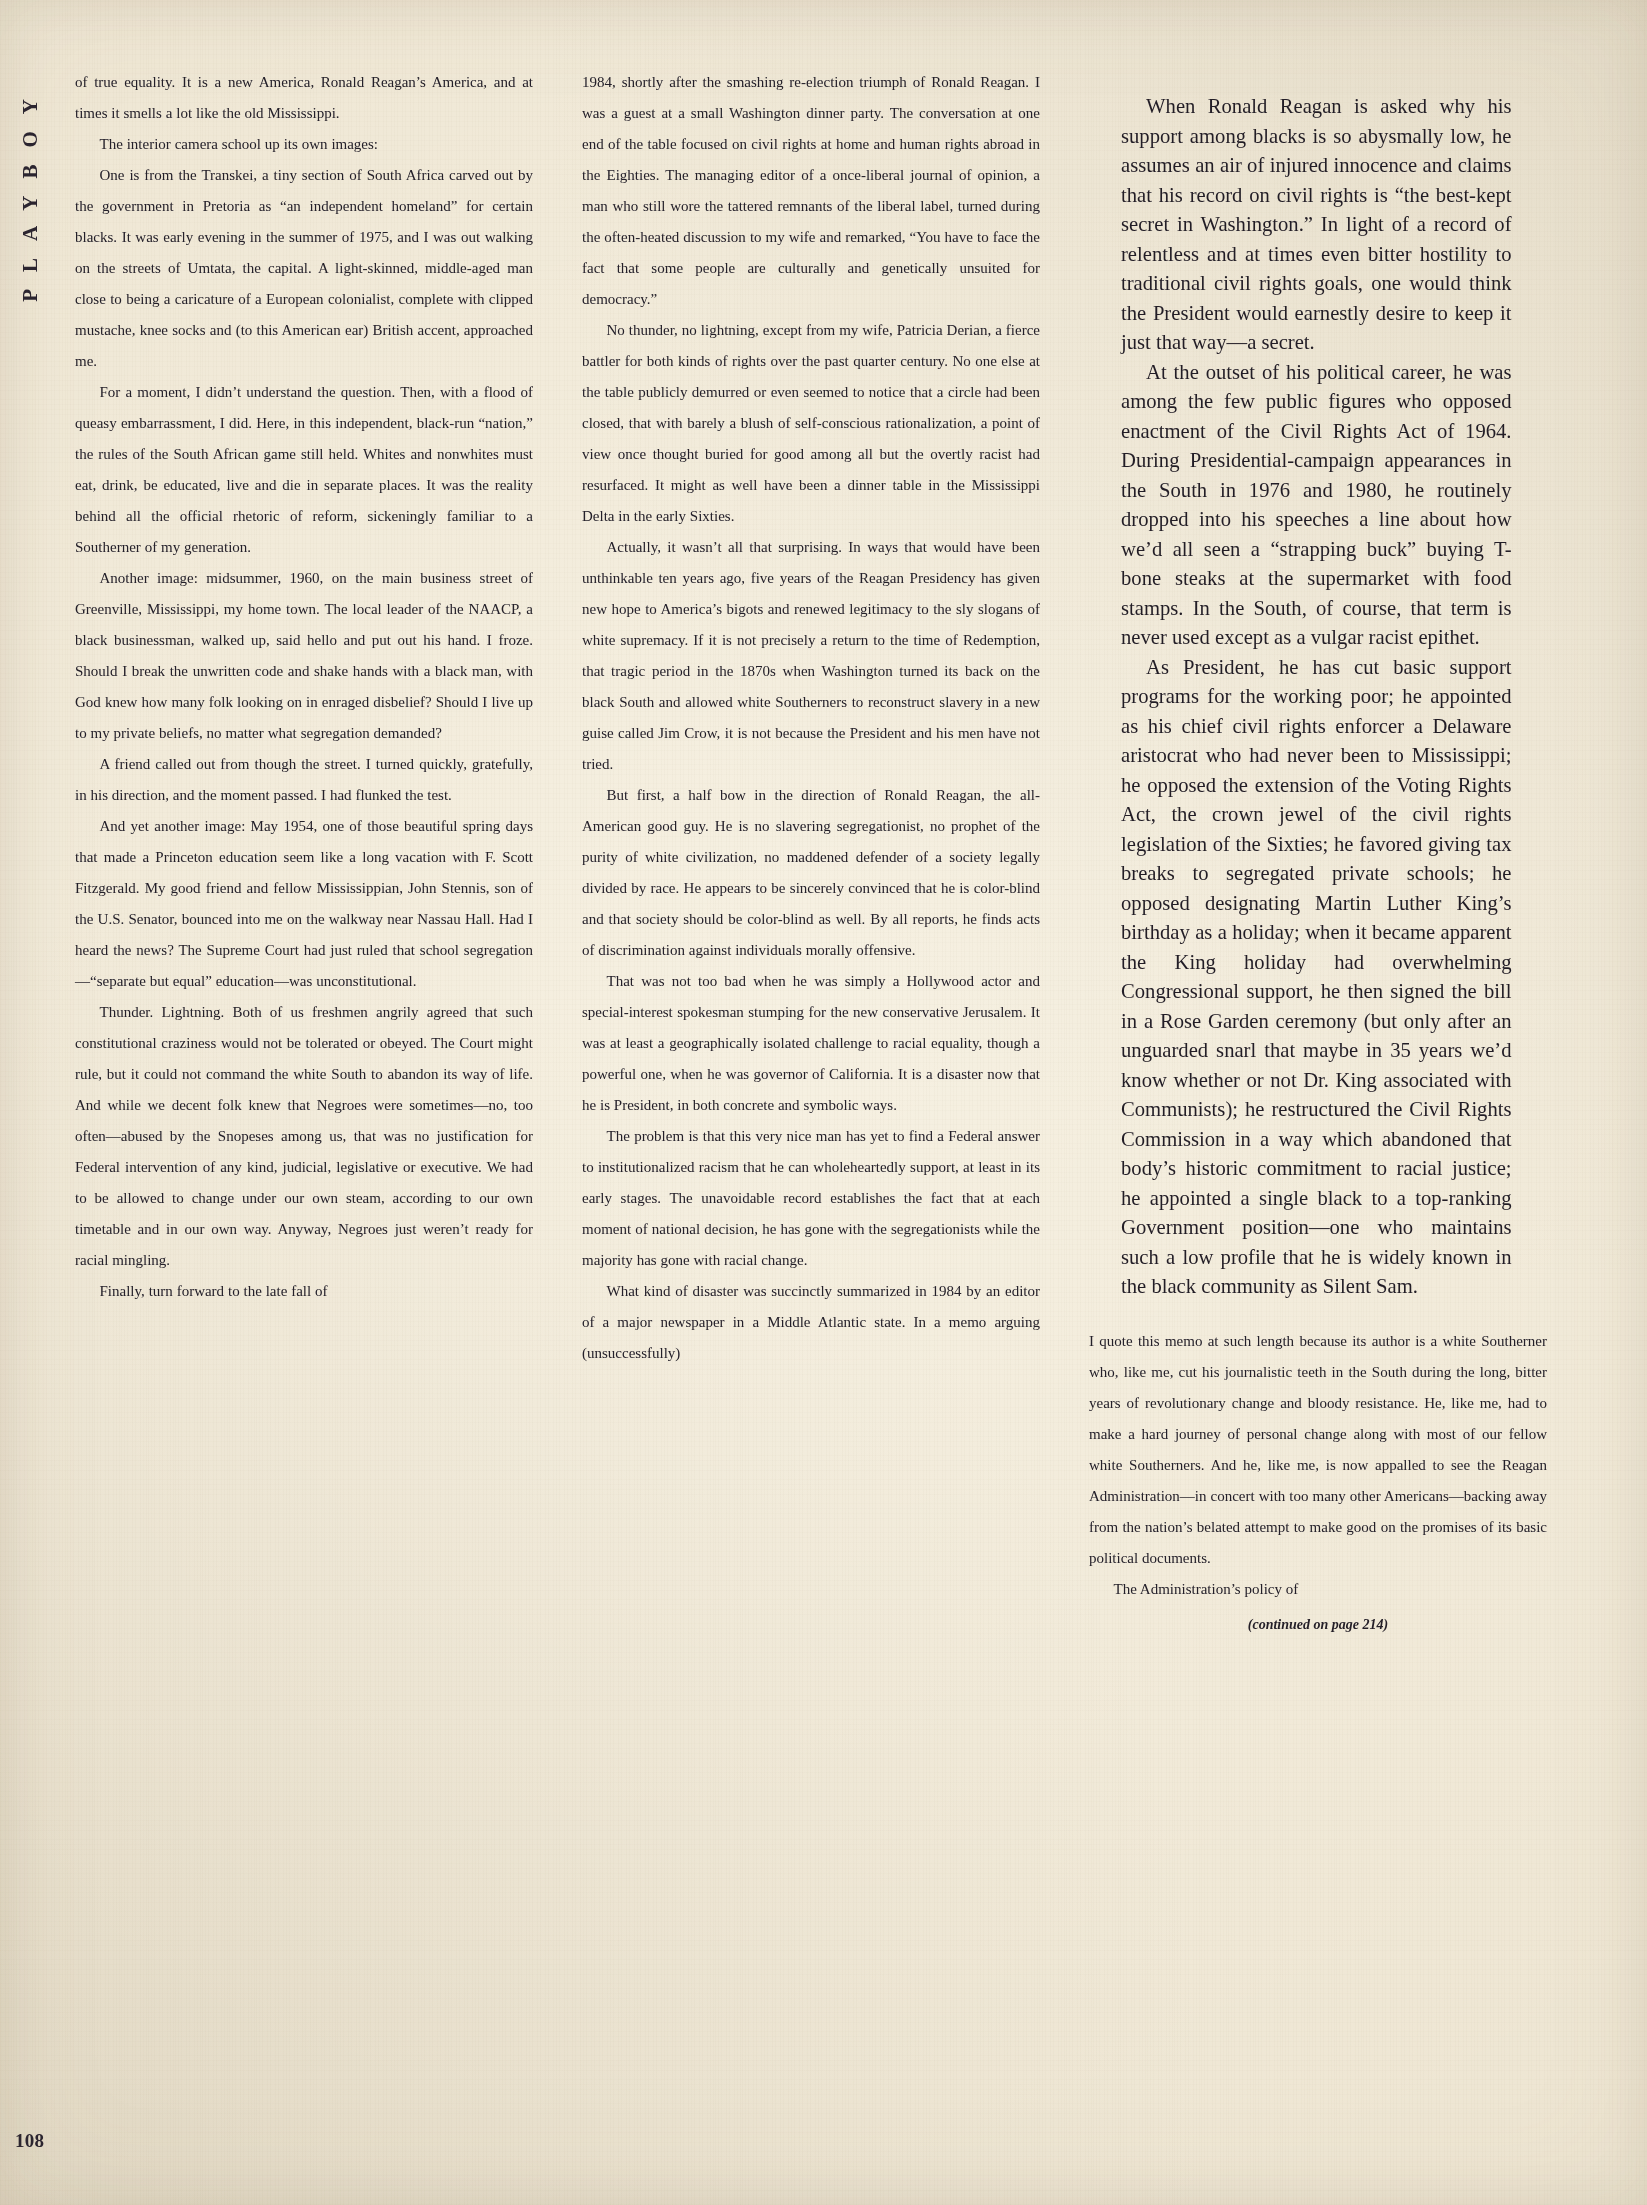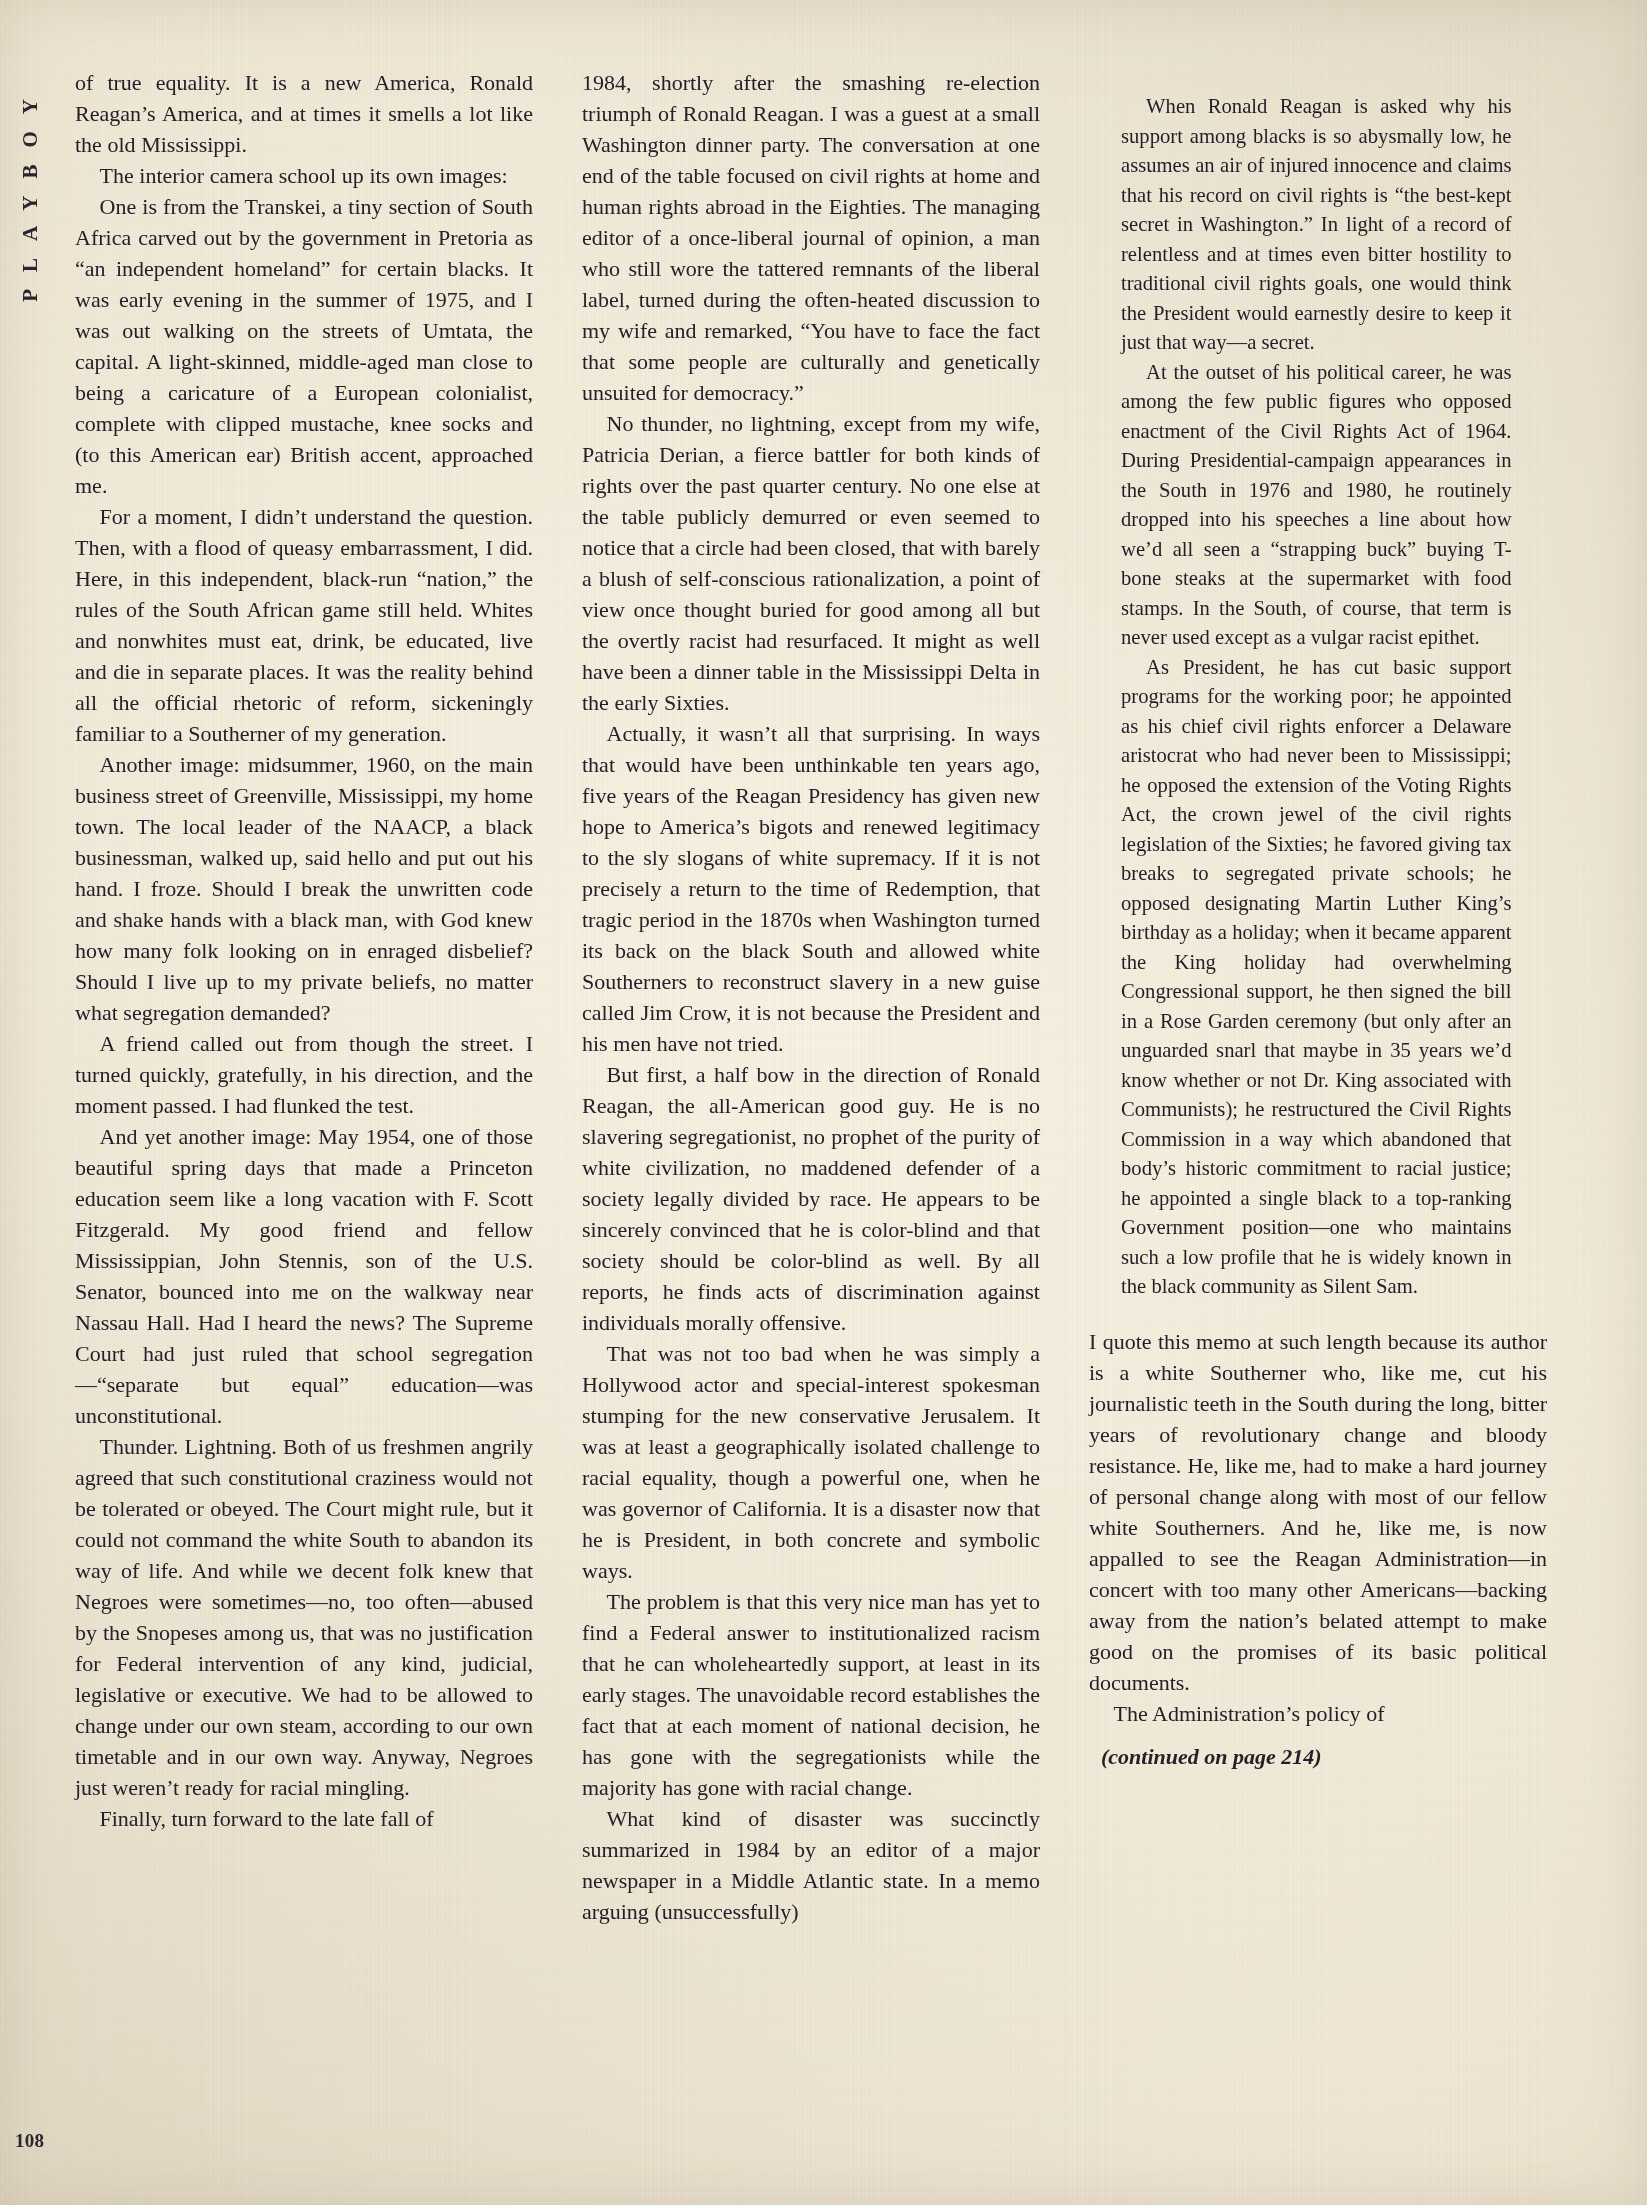--- a/index.html
+++ b/index.html
@@ -85,21 +85,21 @@
   .col {
     flex: 1 1 0;
     min-width: 0;
   }
 
   
   p.body {
     margin: 0;
     text-align: justify;
     text-justify: inter-word;
-    font-size: 22px;
+    font-size: 15px;
     line-height: 31px;
     text-indent: 24.5px;
     hyphens: manual;
     word-spacing: 0.1px;
     color: #24202a;
   }
   p.body.first { text-indent: 0; }
 
   
   .quote {
@@ -120,25 +120,25 @@
   }
   .quote-lead {
     height: 20.4px;
   }
   .quote-tail {
     height: 19px;
   }
 
   
   .continued {
-    margin: 12px;
-    text-align: left;
+    margin: 4px;
+    text-align: center;
     font-style: italic;
     font-weight: 700;
-    font-size: 22px;
+    font-size: 14px;
     line-height: 31px;
     color: #241f28;
   }
 </style>
 </head>
 <body>
 
 <div class="page">
 
   <div class="masthead">

